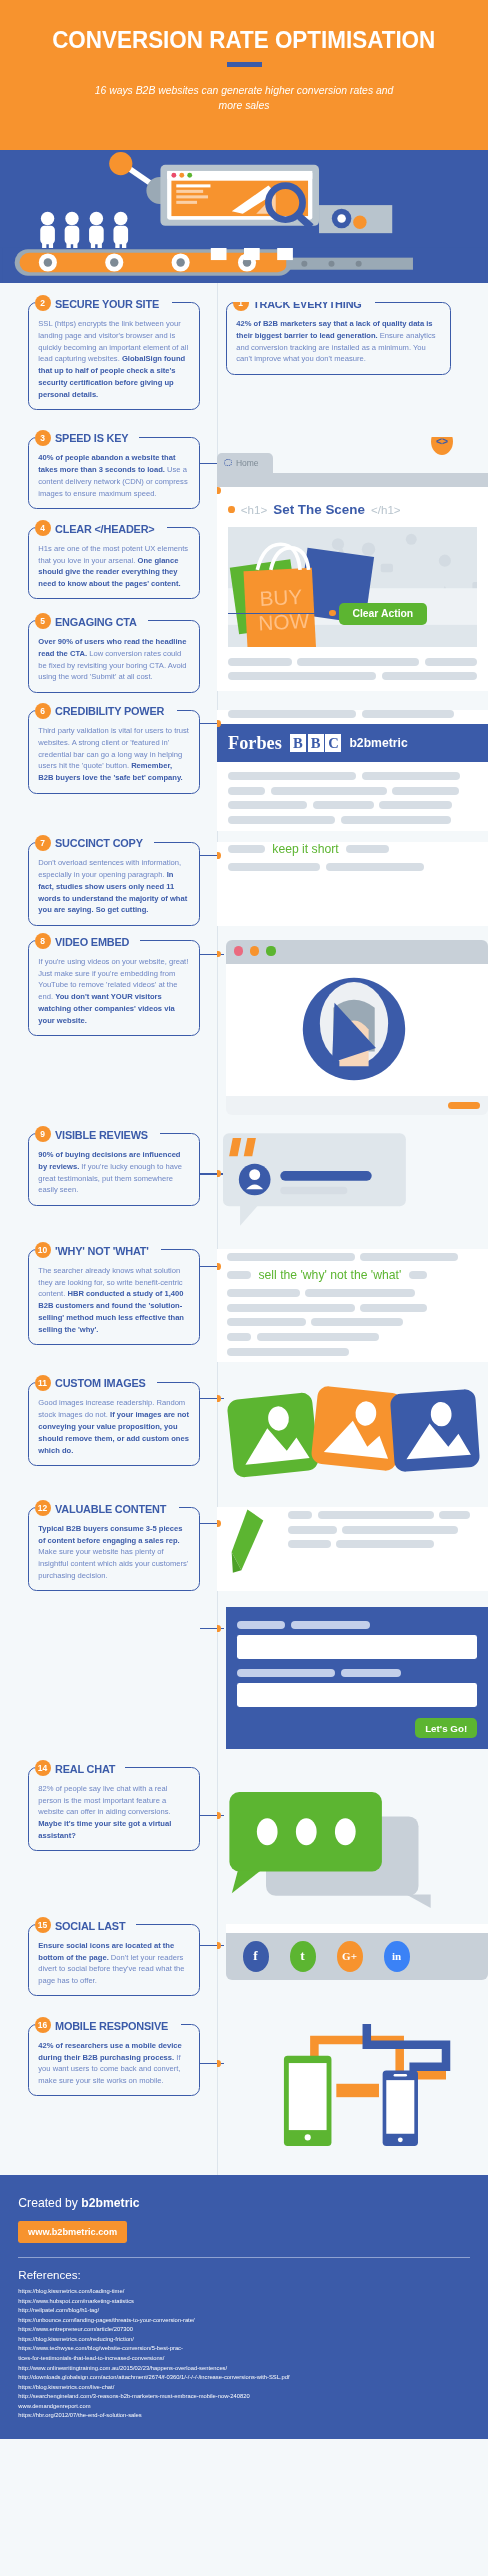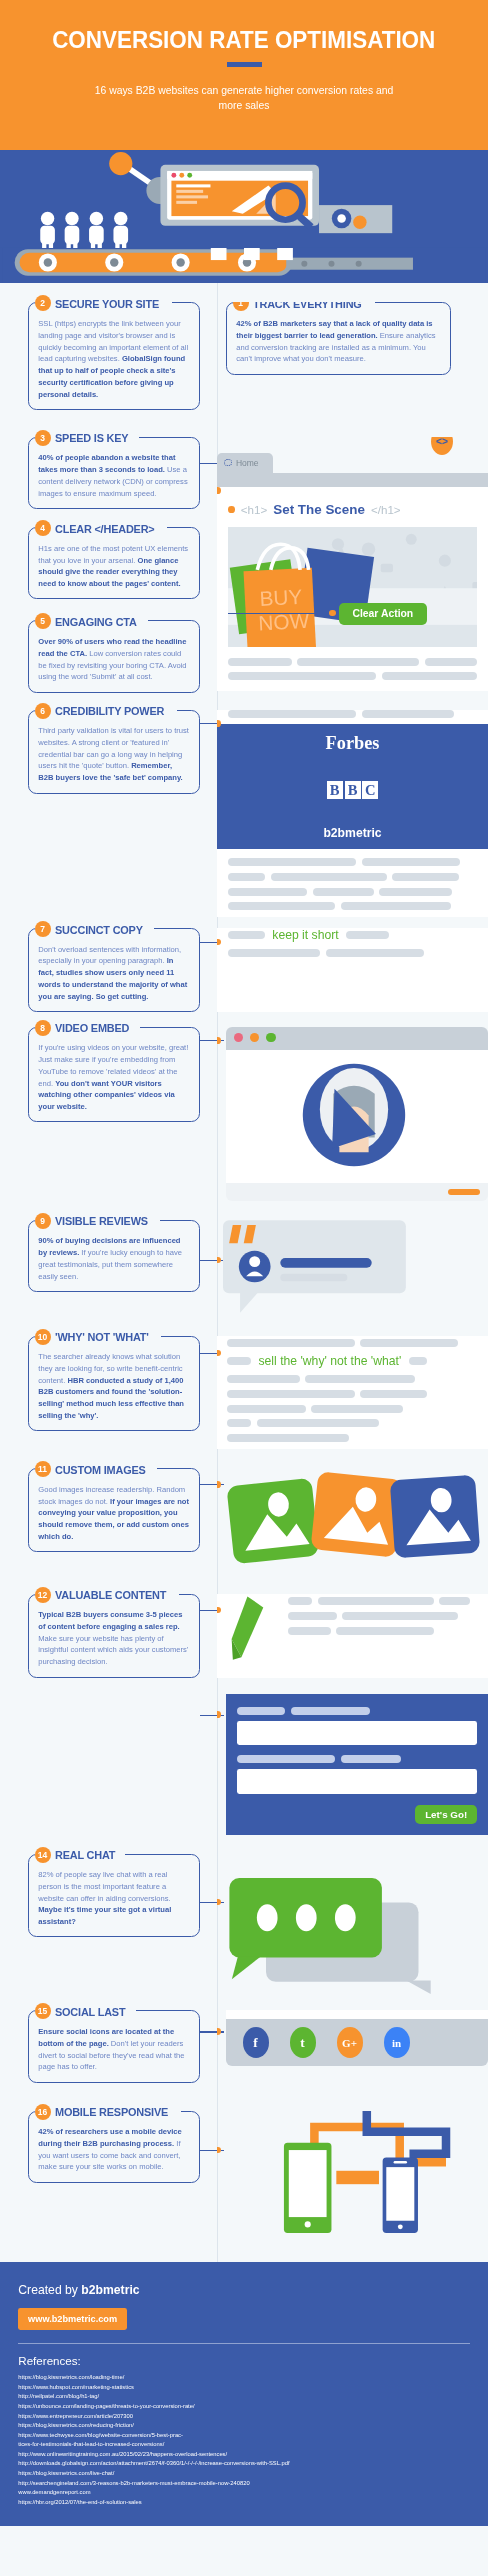--- a/index.html
+++ b/index.html
@@ -32,20 +32,21 @@
     width: 35px; height: 4.3px; background: #3b5ba9;
     margin: 9.8px auto 8.5px;
   }
   .header h2 {
     color: #ffffff;
     font-size: 10.4px;
     font-weight: normal;
     line-height: 1.45;
     max-width: 317px;
     margin: 16px auto;
+    font-style: italic;
   }
 
   
   .hero { background: #3b5ba9; height: 98px; position: relative; overflow: hidden; }
   .hero svg { display: block; }
 
   
   .body-wrap { position: relative; background: #f4f8fa; }
   .divider-line {
     position: absolute; left: 217px; top: 0; bottom: 0; width: 1.2px;
@@ -125,23 +126,22 @@
 
   .greenbtn {
     background: #5cb531; color: #fff; border-radius: 4.9px;
     font-weight: bold; font-size: 10.4px;
     padding: 5.5px 13.4px; display: inline-block;
   }
   .greenlabel { color: #5cb531; font-size: 12.2px; font-weight: normal; }
 
   .credbar {
     background: #3b5ba9; color: #fff;
-    display: flex; align-items: center; gap: 27px;
+    display: flex; align-items: center; gap: 8px;
     padding: 8.5px 11px;
-    flex-direction: column;
   }
   .forbes { font-family: "Liberation Serif", serif; font-size: 18.3px; font-weight: bold; }
   .bbc { display: flex; gap: 1.8px; }
   .bbc span {
     background: #fff; color: #3b5ba9;
     font-family: "Liberation Serif", serif;
     font-weight: bold; font-size: 14.6px;
     width: 16px; text-align: center; line-height: 18.3px;
   }
   .b2bm { font-size: 12.2px; font-weight: bold; }

